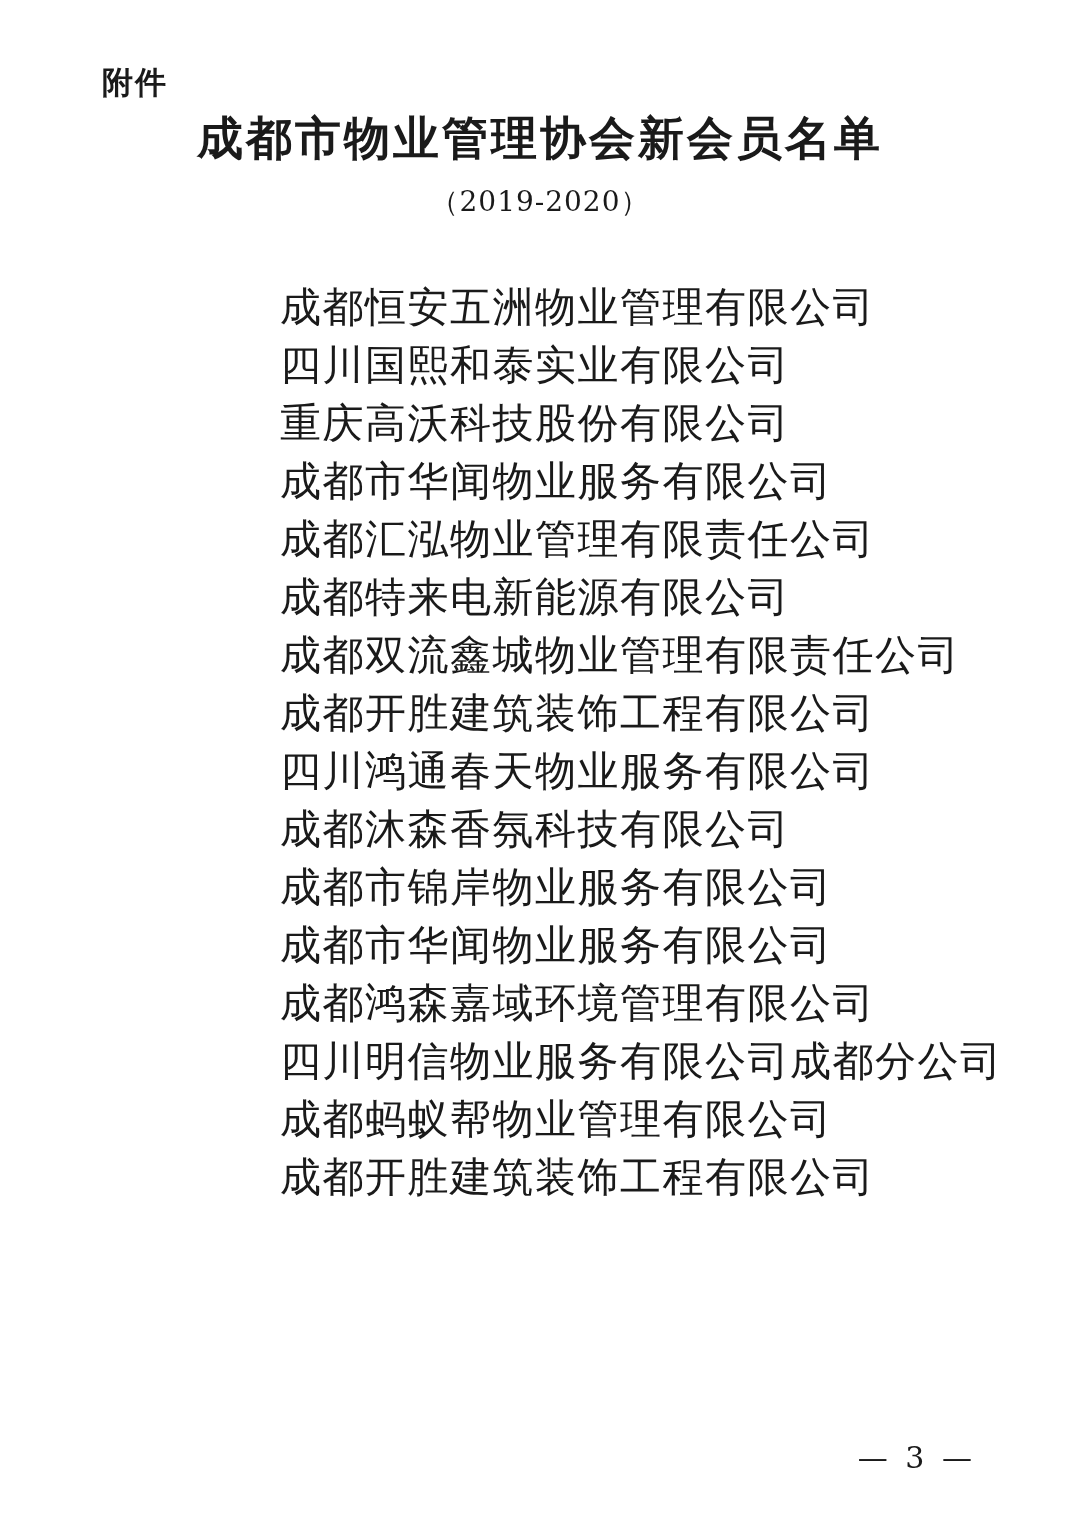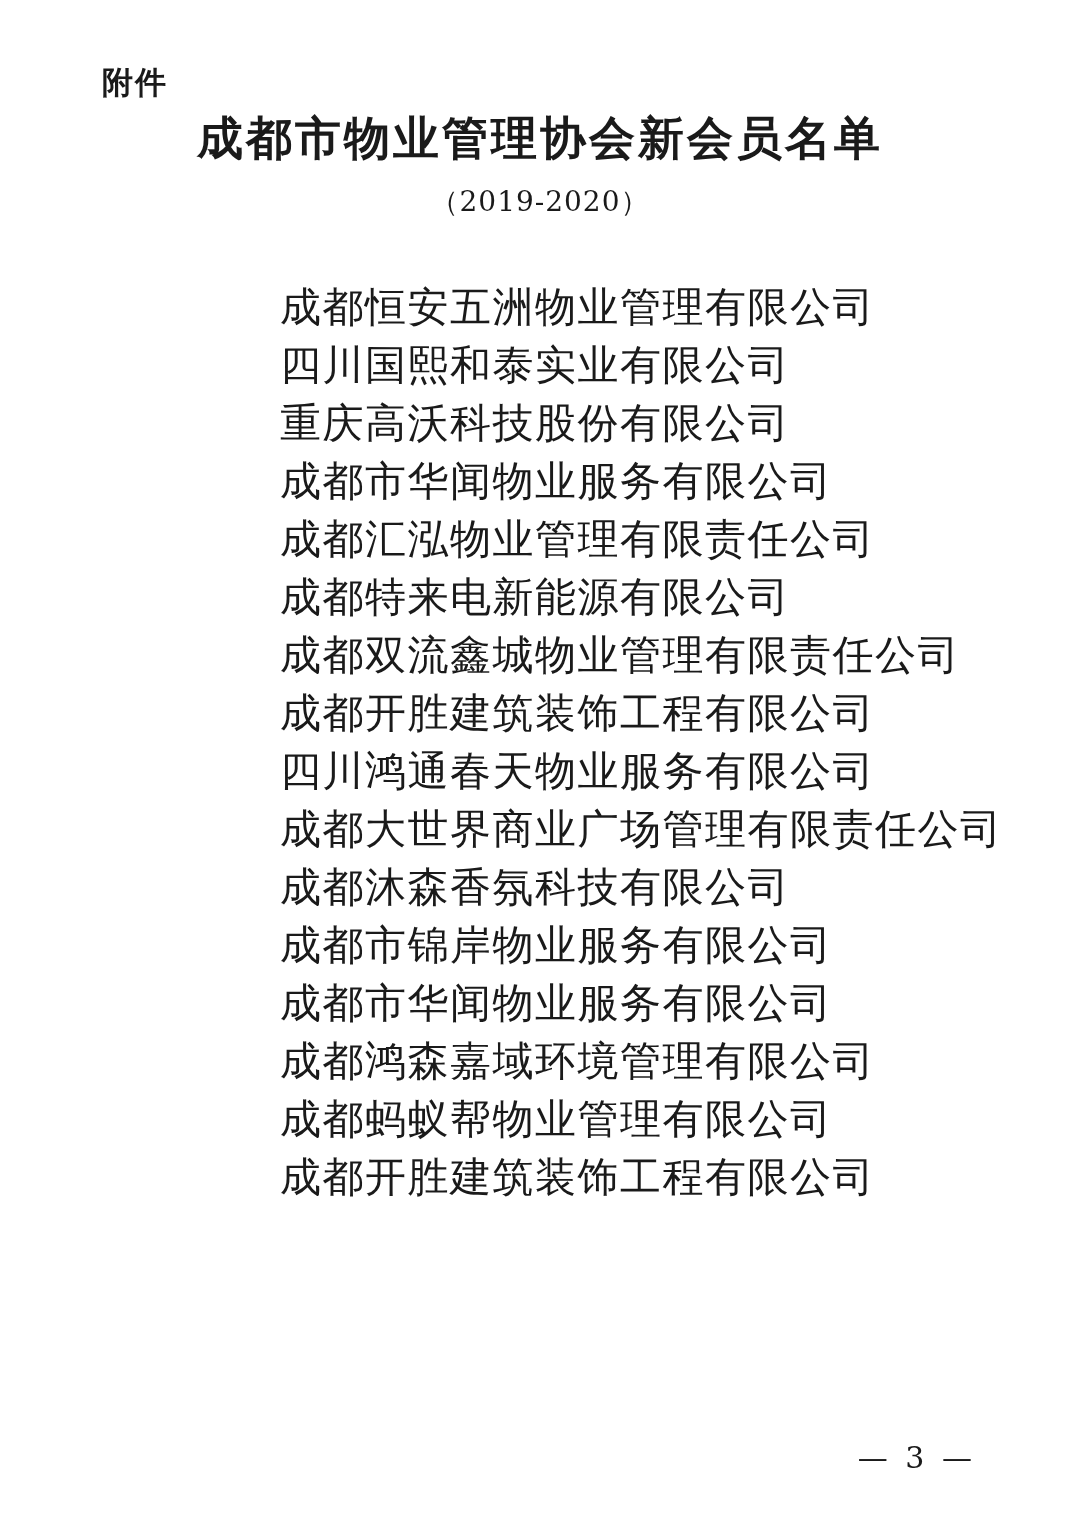--- a/index.html
+++ b/index.html
@@ -89,24 +89,24 @@
   <ul class="member-list">
     <li>成都恒安五洲物业管理有限公司</li>
     <li>四川国熙和泰实业有限公司</li>
     <li>重庆高沃科技股份有限公司</li>
     <li>成都市华闻物业服务有限公司</li>
     <li>成都汇泓物业管理有限责任公司</li>
     <li>成都特来电新能源有限公司</li>
     <li>成都双流鑫城物业管理有限责任公司</li>
     <li>成都开胜建筑装饰工程有限公司</li>
     <li>四川鸿通春天物业服务有限公司</li>
-    <li>成都大世界商业广场管理有限责任公司</li>
     <li>成都沐森香氛科技有限公司</li>
     <li>成都市锦岸物业服务有限公司</li>
     <li>成都市华闻物业服务有限公司</li>
     <li>成都鸿森嘉域环境管理有限公司</li>
+    <li>四川明信物业服务有限公司成都分公司</li>
     <li>成都蚂蚁帮物业管理有限公司</li>
     <li>成都开胜建筑装饰工程有限公司</li>
   </ul>
 
   <div class="page-number">— 3 —</div>
 
 </div>
 
 </body></html>

